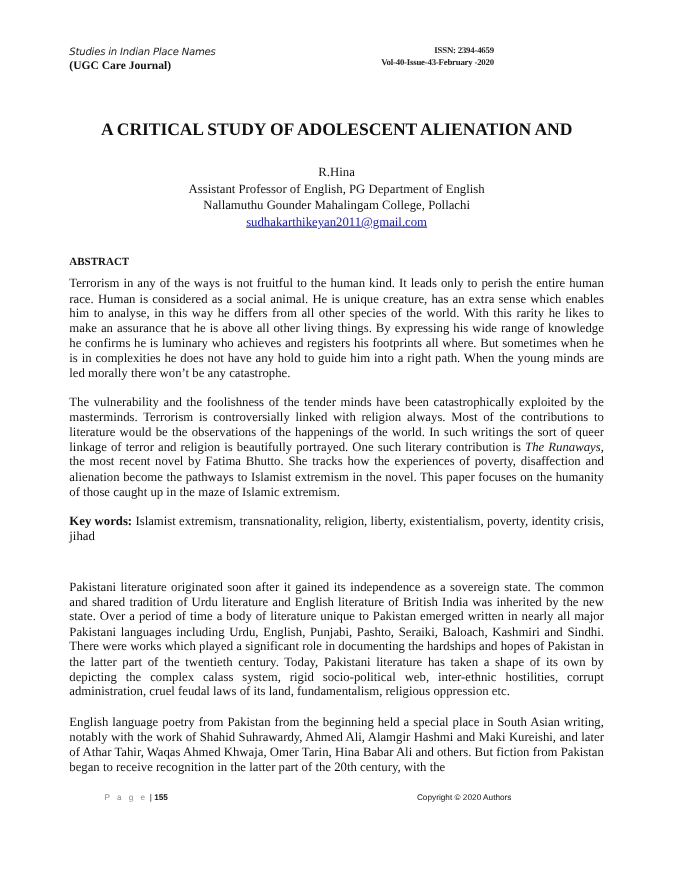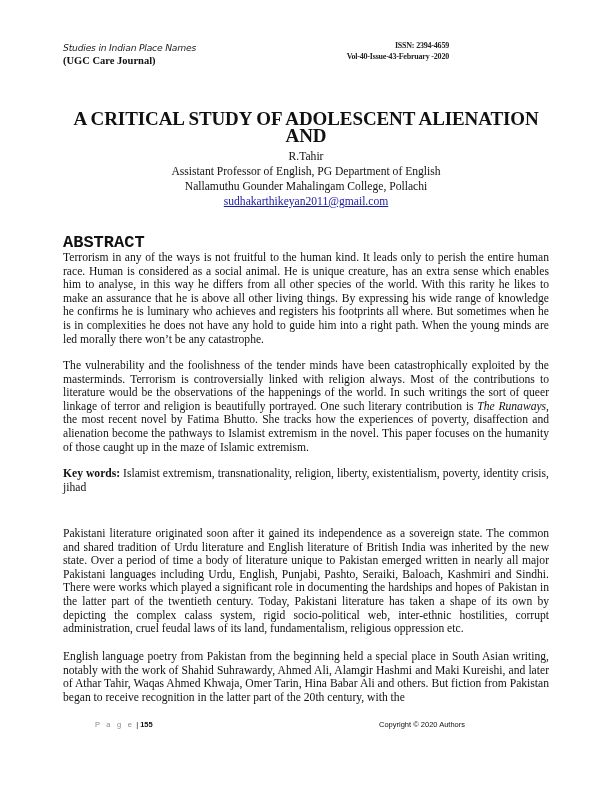--- a/index.html
+++ b/index.html
@@ -61,21 +61,21 @@
     .title-block {
       position: absolute;
       left: 63px;
       width: 486px;
       top: 110px;
       text-align: center;
     }
     .title-line {
       display: block;
       font-weight: bold;
-      font-size: 19px;
+      font-size: 16px;
       line-height: 17px;
       letter-spacing: -0.1px;
     }
     .title-line i { font-style: italic; }
     .author-block {
       position: absolute;
       left: 63px;
       width: 486px;
       top: 149px;
       text-align: center;
@@ -93,22 +93,21 @@
       width: 486px;
       font-size: 11.6px;
       line-height: 13.6px;
       text-align: justify;
     }
     .abstract-heading {
       position: absolute;
       left: 63px;
       top: 233px;
       font-weight: bold;
-      font-size: 17px;
-      font-family: Liberation Mono, monospace;
+      font-size: 10px;
     }
     .para { margin: 0; }
     .para i { font-style: italic; }
     .kw-label { font-weight: bold; }
     .footer-left {
       position: absolute;
       left: 63px;
       top: 720px;
       font-family: "Liberation Sans", sans-serif;
       font-size: 7.5px;
@@ -144,21 +143,21 @@
   <div class="header-right">
     <span class="issn">ISSN: 2394-4659</span>
     <span class="volume">Vol-40-Issue-43-February -2020</span>
   </div>
 
   <div class="title-block">
     <span class="title-line">A CRITICAL STUDY OF ADOLESCENT ALIENATION AND</span>
   </div>
 
   <div class="author-block">
-    <span>R.Tahir</span>
+    <span>R.Hina</span>
     <span>Assistant Professor of English, PG Department of English</span>
     <span>Nallamuthu Gounder Mahalingam College, Pollachi</span>
     <span class="email-line"><a>sudhakarthikeyan2011@gmail.com</a></span>
   </div>
 
   <div class="abstract-heading">ABSTRACT</div>
 
   <div class="section" style="top: 251px;">
     <p class="para">Terrorism in any of the ways is not fruitful to the human kind. It leads only to perish the entire human race. Human is considered as a social animal. He is unique creature, has an extra sense which enables him to analyse, in this way he differs from all other species of the world. With this rarity he likes to make an assurance that he is above all other living things. By expressing his wide range of knowledge he confirms he is luminary who achieves and registers his footprints all where. But sometimes when he is in complexities he does not have any hold to guide him into a right path. When the young minds are led morally there won’t be any catastrophe.</p>
   </div>

